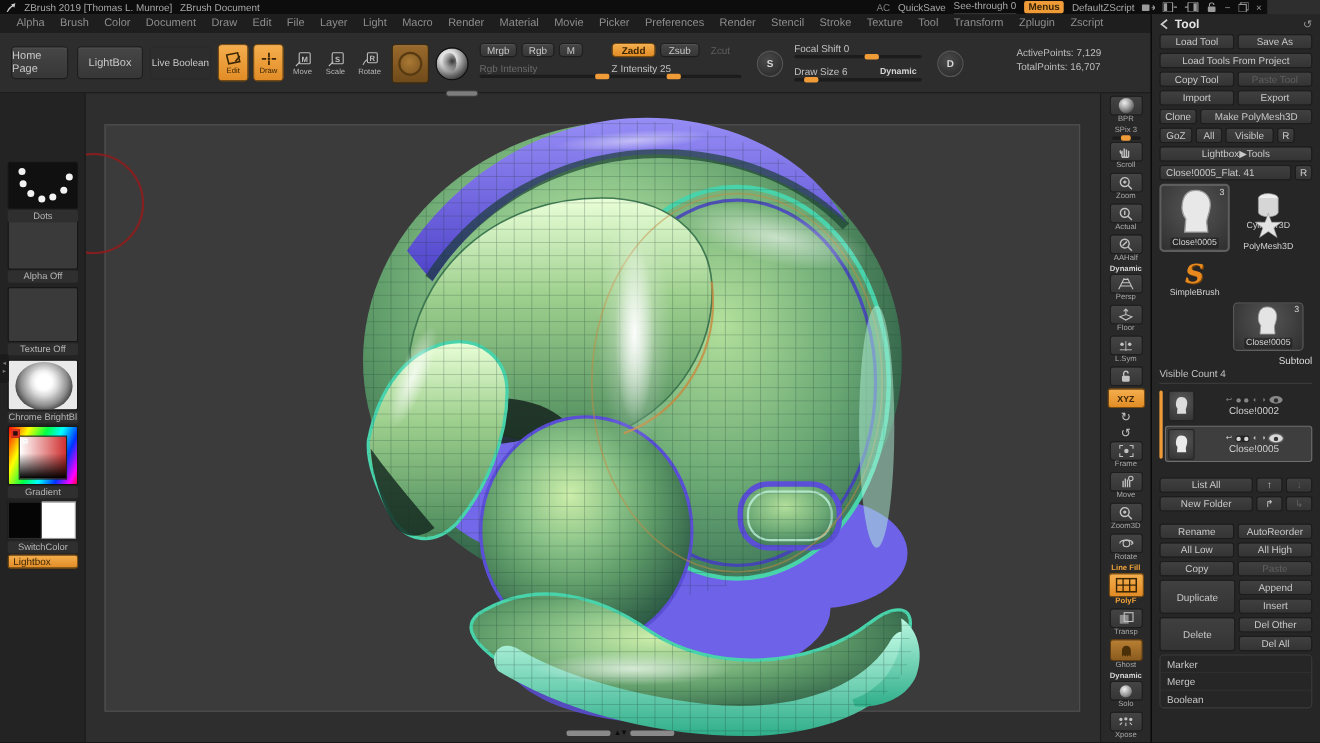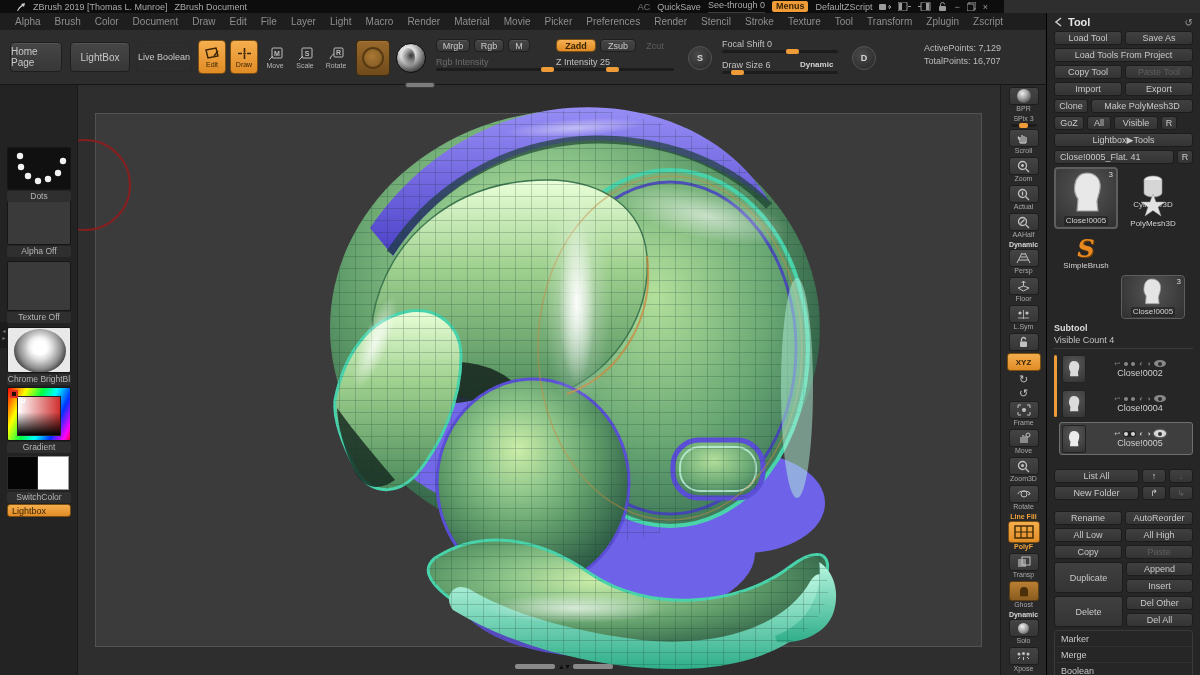--- a/index.html
+++ b/index.html
@@ -1,20 +1,20 @@
 <!DOCTYPE html>
 <html><head>
 <meta charset="utf-8">
 <style>
   html,body{margin:0;padding:0;background:#000;}
   *{box-sizing:border-box;font-family:"Liberation Sans",sans-serif;-webkit-font-smoothing:antialiased;}
   #app{position:relative;width:1200px;height:675px;background:#2e2e2e;overflow:hidden;color:#c6c6c6;}
 
   
-  #titlebar{position:absolute;left:0;top:0;width:1004px;height:13px;background:#0d0d0d;display:flex;align-items:center;gap:7px;padding:0 16px;font-size:9px;color:#a9a9a9;white-space:nowrap;}
+  #titlebar{position:absolute;left:0;top:0;width:1152px;height:13px;background:#0d0d0d;display:flex;align-items:center;gap:7px;padding:0 5px;font-size:9px;color:#a9a9a9;white-space:nowrap;}
   #titlebar .dim{color:#7a7a7a;}
   #titlebar .sp{flex:1;}
   .tb-ic{display:inline-flex;align-items:center;justify-content:center;height:11px;color:#9a9a9a;}
   .menus-btn{background:#ef9c38;color:#3a2504;border-radius:2px;padding:0 4px;font-weight:bold;height:11px;line-height:11px;}
   .seethru{position:relative;padding-bottom:2px;border-bottom:1px solid #3d3d3d;}
 
   
   #menubar{position:absolute;left:0;top:13px;width:1046px;height:17px;background:#1e1e1e;display:flex;align-items:center;padding-left:8px;font-size:10px;color:#8e8e8e;}
   #menubar span{padding:0 7px;}
 
@@ -78,21 +78,21 @@
   .pb.tall{height:31px;}
   .pb.slider{position:relative;justify-content:flex-start;padding-left:5px;}
   .pcol{flex:1;display:flex;flex-direction:column;gap:3px;}
   .thumbgrid{display:grid;grid-template-columns:64px 64px;gap:3px;margin:2px 0 4px;}
   .tool-tile{position:relative;background:radial-gradient(circle at 50% 35%,#565656,#2f2f2f);border:2px solid #5e5e5e;border-radius:4px;height:62px;display:flex;align-items:flex-end;justify-content:center;}
   .tool-tile.small{height:44px;border-width:1px;}
   .tool-cell{position:relative;height:44px;display:flex;flex-direction:column;align-items:center;justify-content:flex-end;}
   .badge{position:absolute;top:1px;right:3px;font-size:8px;color:#ddd;}
   .tlabel{font-size:8px;color:#d3d3d3;background:rgba(20,20,20,.45);border-radius:2px;padding:0 2px;line-height:10px;margin-bottom:1px;white-space:nowrap;}
   .tlabel.plain{background:none;}
-  .sec-t{font-size:9px;font-weight:bold;color:#dcdcdc;margin:3px 0 2px;}
+  .sec-t{font-size:9px;font-weight:normal;color:#dcdcdc;margin:3px 0 2px;text-align:right;}
   .vcount{position:relative;font-size:9px;color:#c2c2c2;border-bottom:1px solid #3c3c3c;padding-bottom:3px;margin-bottom:3px;}
   .stwrap{position:relative;padding-left:5px;}
   .stbar{position:absolute;left:0;top:3px;width:3px;height:62px;background:#ef9c38;border-radius:2px;}
   .strow{display:flex;gap:4px;align-items:center;height:33px;margin-bottom:2px;border:1px solid transparent;border-radius:3px;padding:1px 2px;}
   .strow.sel{background:#3e3e3e;border-color:#6f6f6f;}
   .strow .thumb{flex:0 0 24px;height:28px;background:radial-gradient(circle at 50% 35%,#5a5a5a,#333);border:1px solid #222;border-radius:2px;display:flex;align-items:center;justify-content:center;}
   .strow .rcol{flex:1;display:flex;flex-direction:column;align-items:center;gap:1px;}
   .micons{display:flex;gap:3px;align-items:center;opacity:.5;}
   .micons .pill{width:13px;height:6px;border-radius:3px;background:#222;display:flex;align-items:center;justify-content:space-between;padding:0 1px;}
   .micons .pill b{width:4px;height:4px;border-radius:50%;background:#e8e8e8;}
@@ -714,40 +714,20 @@
                 <b></b>
               </span>
               <span class="g8">◐</span>
               <span class="g8">◑</span>
               <span class="eye"></span>
             </span>
           <span class="stname">Close!0002</span>
         </span>
       </div>
 
-      <div class="strow">
-        <span class="thumb">
-            <svg class="g" width="16" height="20" viewBox="0 0 20 22">
-              <path d="M10 1 C15 1 17.2 5 16.5 9 C16.2 12 15 13.5 15 15.5 L15.5 20 L5 20 L5.5 14 C4 12 3.4 10 3.9 7 C4.5 3 6.5 1 10 1 Z" fill="#dcdcdc"></path>
-            </svg>
-          </span>
-        <span class="rcol">
-          <span class="micons">
-              <span class="g8">↩</span>
-              <span class="pill">
-                <b></b>
-                <b></b>
-              </span>
-              <span class="g8">◐</span>
-              <span class="g8">◑</span>
-              <span class="eye"></span>
-            </span>
-          <span class="stname">Close!0004</span>
-        </span>
-      </div>
 
       <div class="strow sel">
         <span class="thumb">
             <svg class="g" width="16" height="20" viewBox="0 0 20 22">
               <path d="M10 1 C15 1 17.2 5 16.5 9 C16.2 12 15 13.5 15 15.5 L15.5 20 L5 20 L5.5 14 C4 12 3.4 10 3.9 7 C4.5 3 6.5 1 10 1 Z" fill="#ececec"></path>
             </svg>
           </span>
         <span class="rcol">
           <span class="micons" style="opacity:.9;">
               <span class="g8">↩</span>

